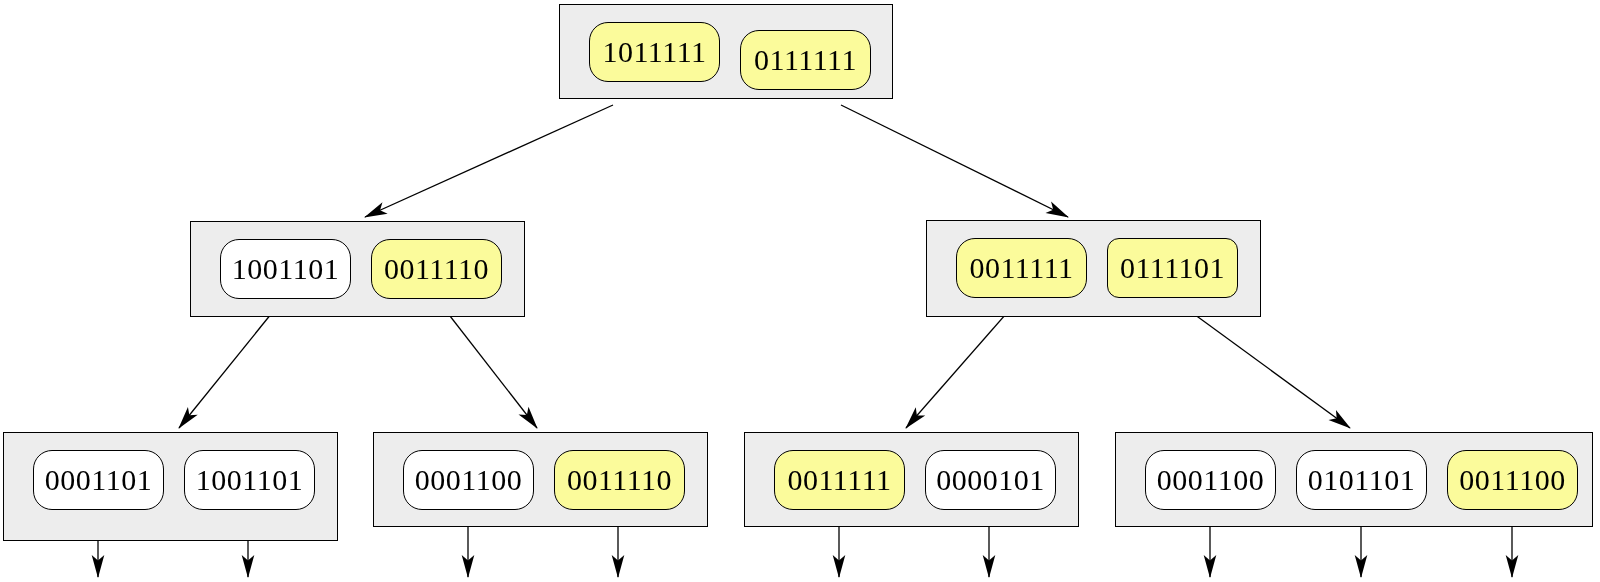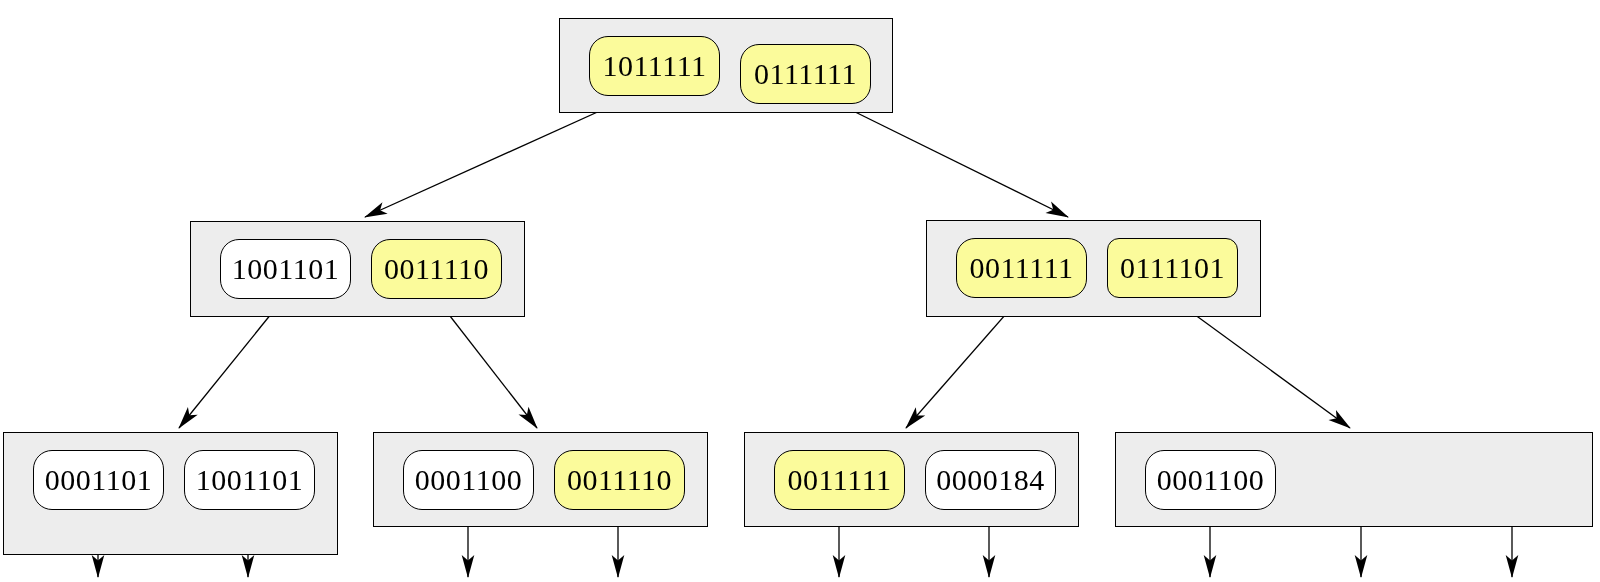--- a/index.html
+++ b/index.html
@@ -58,40 +58,42 @@
         <line x1="468" y1="510" x2="468" y2="577" stroke="#000000" stroke-width="1.3" marker-end="url(#arrowhead)"></line>
         <line x1="618" y1="510" x2="618" y2="577" stroke="#000000" stroke-width="1.3" marker-end="url(#arrowhead)"></line>
         <line x1="839" y1="510" x2="839" y2="577" stroke="#000000" stroke-width="1.3" marker-end="url(#arrowhead)"></line>
         <line x1="989" y1="510" x2="989" y2="577" stroke="#000000" stroke-width="1.3" marker-end="url(#arrowhead)"></line>
         <line x1="1210" y1="510" x2="1210" y2="577" stroke="#000000" stroke-width="1.3" marker-end="url(#arrowhead)"></line>
         <line x1="1361" y1="510" x2="1361" y2="577" stroke="#000000" stroke-width="1.3" marker-end="url(#arrowhead)"></line>
         <line x1="1512" y1="510" x2="1512" y2="577" stroke="#000000" stroke-width="1.3" marker-end="url(#arrowhead)"></line>
       </g>
   </svg>
 
-<div class="node" style="left: 559px; top: 18px; width: 334px; height: 95px; padding-left: 46px;">
+<div class="node" style="left: 559px; top: 4px; width: 334px; height: 95px; padding-left: 46px;">
       <div class="cell hl" style="left: 29px;">1011111</div>
       <div class="cell hl" style="left: 180px; margin-top: 8px;">0111111</div>
     </div>
     <div class="node" style="left: 190px; top: 221px; width: 335px; height: 96px;">
       <div class="cell" style="left: 29px;">1001101</div>
       <div class="cell hl" style="left: 180px;">0011110</div>
     </div>
     <div class="node" style="left: 926px; top: 220px; width: 335px; height: 97px;">
       <div class="cell hl" style="left: 29px;">0011111</div>
       <div class="cell hl" style="left: 180px; border-radius: 12px;">0111101</div>
     </div>
-    <div class="node" style="left: 3px; top: 432px; width: 335px; height: 123px;">
+    <div class="node" style="left: 3px; top: 432px; width: 335px; height: 109px;">
       <div class="cell" style="left: 29px;">0001101</div>
       <div class="cell" style="left: 180px;">1001101</div>
     </div>
     <div class="node" style="left: 373px; top: 432px; width: 335px; height: 95px;">
       <div class="cell" style="left: 29px;">0001100</div>
       <div class="cell hl" style="left: 180px;">0011110</div>
     </div>
     <div class="node" style="left: 744px; top: 432px; width: 335px; height: 95px;">
       <div class="cell hl" style="left: 29px;">0011111</div>
-      <div class="cell" style="left: 180px;">0000184</div>
+      <div class="cell" style="left: 180px;">0000101</div>
     </div>
     <div class="node" style="left: 1115px; top: 432px; width: 478px; height: 95px;">
       <div class="cell" style="left: 29px;">0001100</div>
+      <div class="cell" style="left: 180px;">0101101</div>
+      <div class="cell hl" style="left: 331px;">0011100</div>
     </div>
   </div>
 
 </body></html>

